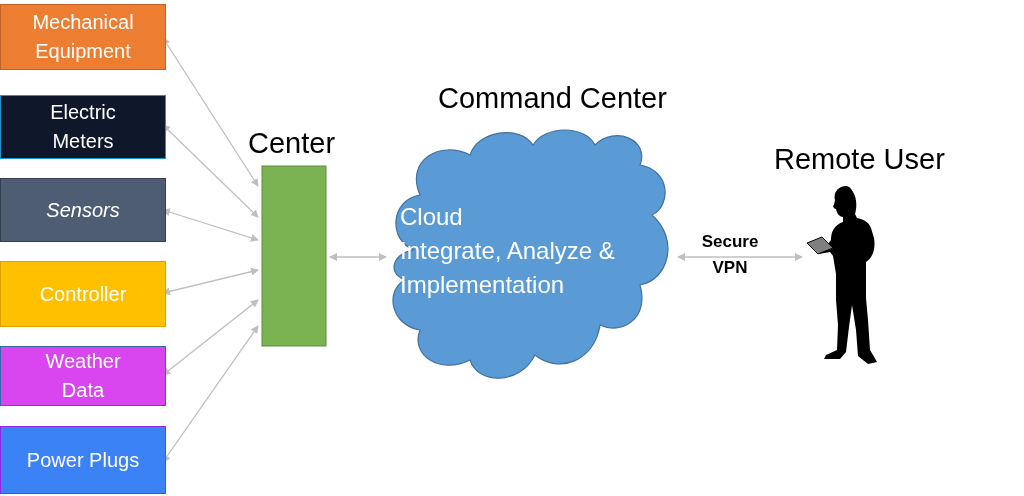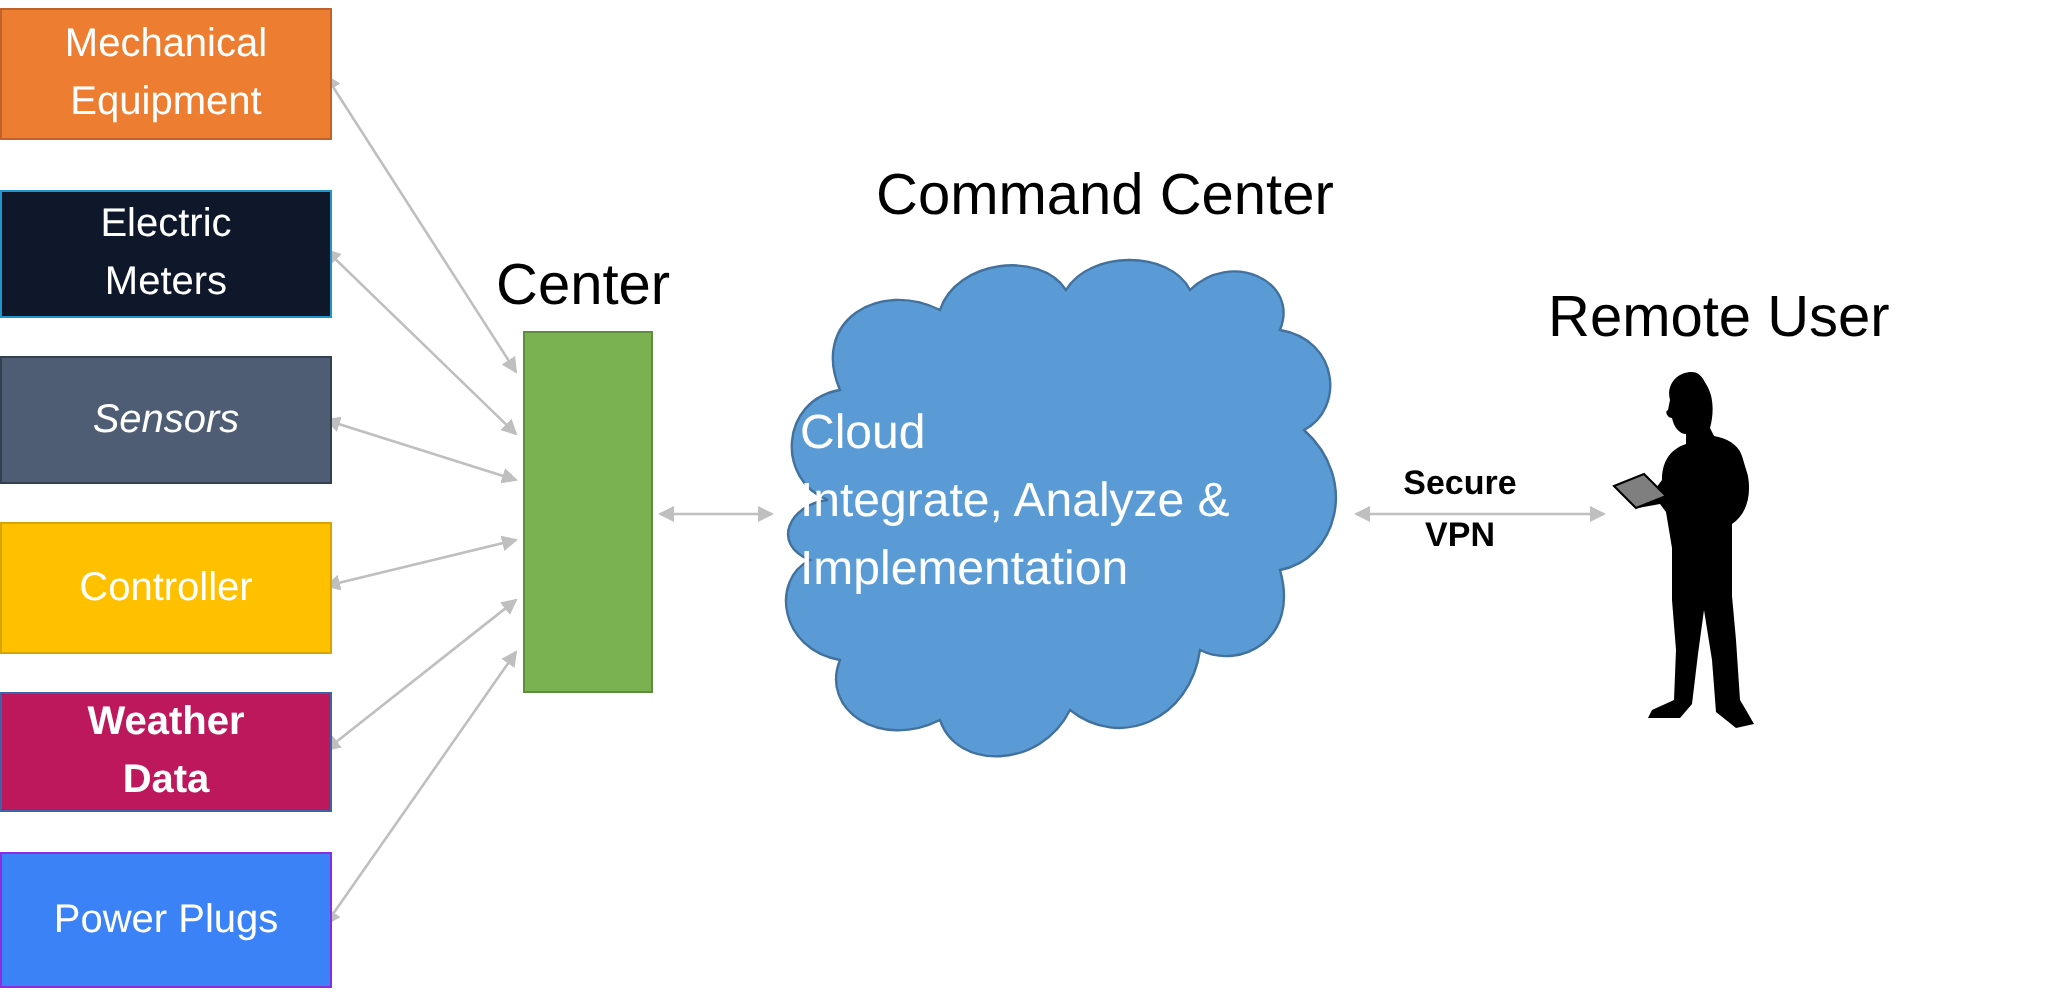--- a/index.html
+++ b/index.html
@@ -68,21 +68,21 @@
   </g>
 </svg>
 
 <div id="device-boxes">
     <div class="box" style="top: 4px; height: 66px; background: rgb(237, 125, 49); border: 1.5px solid rgb(192, 98, 42);">Mechanical
 Equipment</div>
     <div class="box" style="top: 95px; height: 64px; background: #0f172a; border: 1.5px solid rgb(30, 150, 204);">Electric
 Meters</div>
     <div class="box" style="top: 178px; height: 64px; background: rgb(78, 93, 116); border: 1.5px solid rgb(51, 64, 79); font-style: italic;">Sensors</div>
     <div class="box" style="top: 261px; height: 66px; background: rgb(255, 192, 0); border: 1.5px solid rgb(217, 163, 0);">Controller</div>
-    <div class="box" style="top: 346px; height: 60px; background: #be185d; border: 1.5px solid rgb(58, 100, 166); font-weight: bold;">Weather
+    <div class="box" style="top: 346px; height: 60px; background: #d946ef; border: 1.5px solid rgb(58, 100, 166);">Weather
 Data</div>
     <div class="box" style="top: 426px; height: 68px; background: #3b82f6; border: 1.5px solid rgb(139, 43, 226);">Power Plugs</div>
   </div>
 
 <div class="lbl" style="left:248px; top:127px;">Center</div>
 <div class="lbl" style="left:438px; top:82px;">Command Center</div>
 <div class="lbl" style="left:774px; top:143px;">Remote User</div>
 
 <div class="cloud-text">
   <div>Cloud</div>

